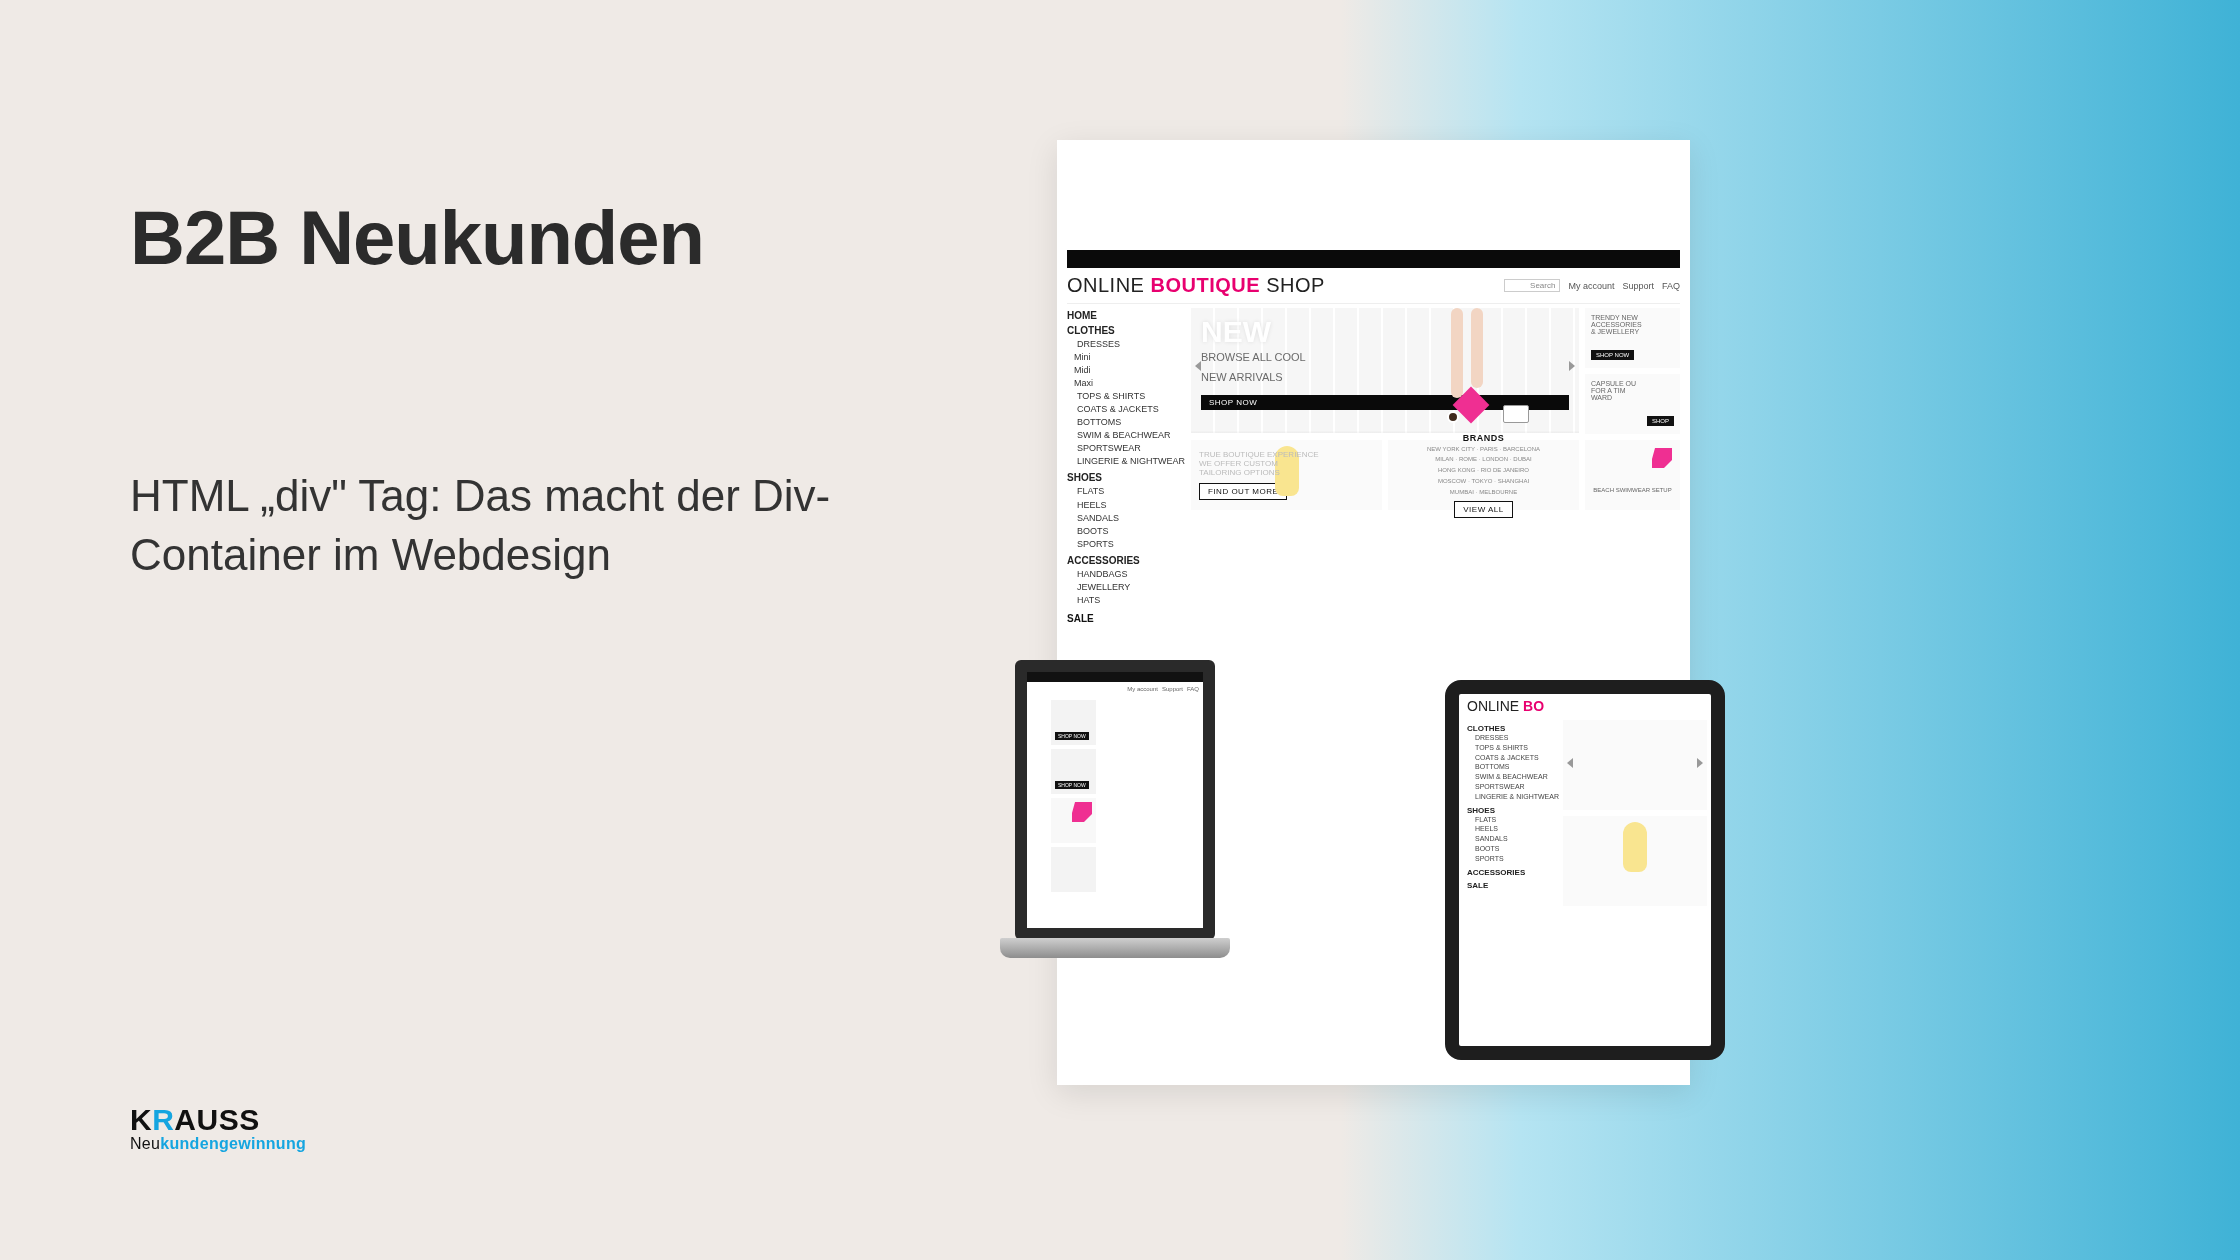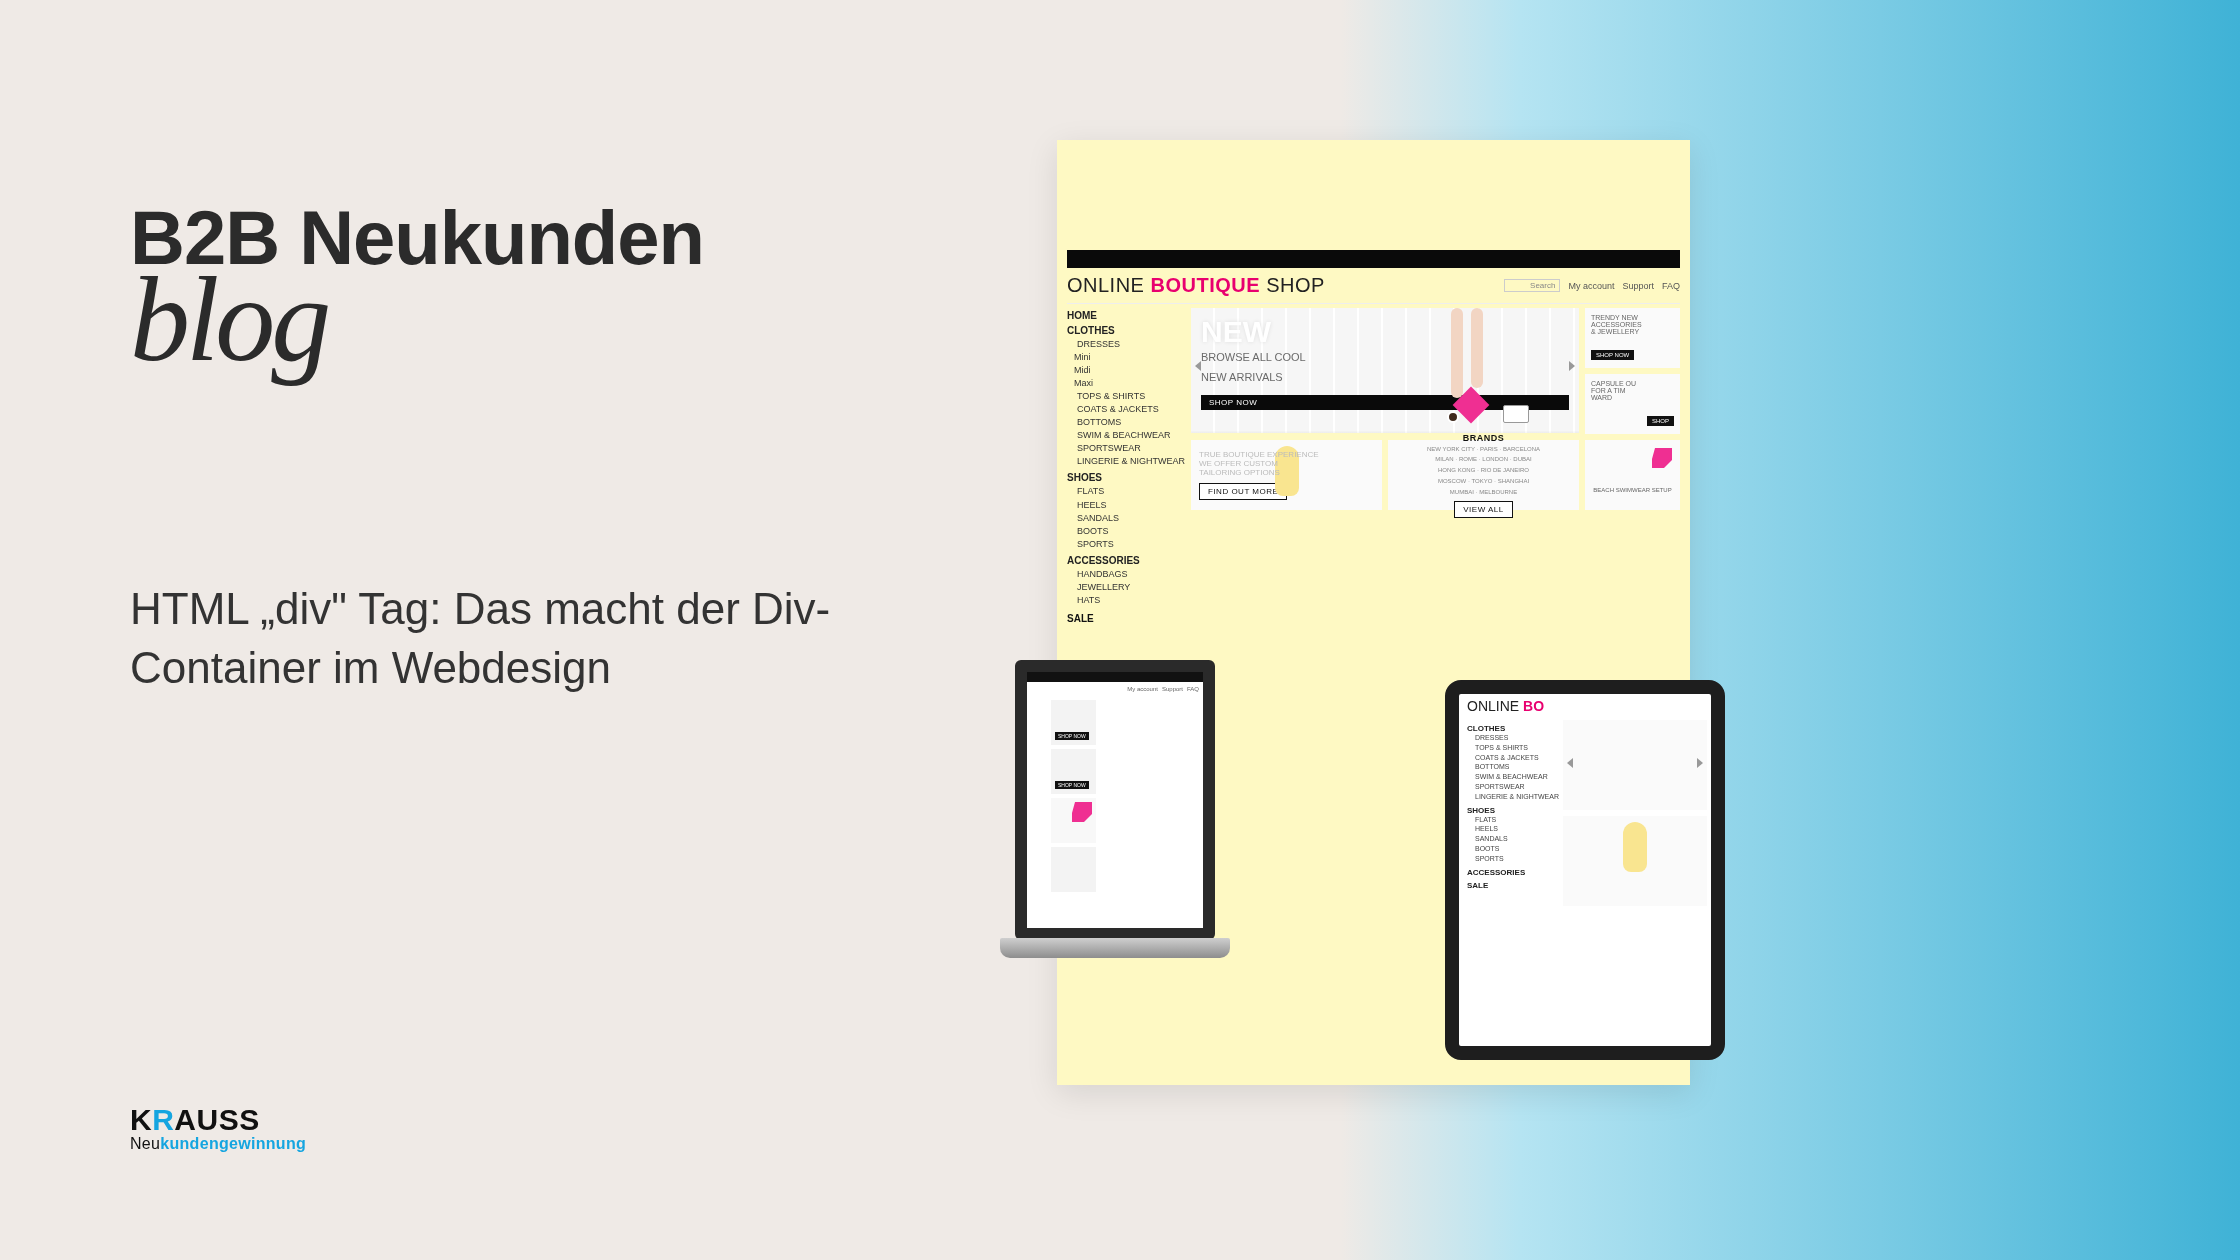--- a/index.html
+++ b/index.html
@@ -26,21 +26,21 @@
   .logo {
     position:absolute; left:130px; top:1103px; z-index:2;
     font-weight:800; font-size:30px; color:#111; letter-spacing:0.5px;
   }
   .logo .r { color:#15a5e0;}
   .logo-sub { font-size:16px; font-weight:400; color:#111; letter-spacing:0.3px; margin-top:-2px;}
   .logo-sub .accent { color:#15a5e0; font-weight:600;}
 
   .mock-wrap {
     position:absolute; left:1057px; top:140px; width:633px; height:945px;
-    background:#fef9c3; z-index:3; box-shadow:0 8px 30px rgba(0,0,0,0.10);
+    background:#ffffff; z-index:3; box-shadow:0 8px 30px rgba(0,0,0,0.10);
     padding:10px 10px;
   }
   .blackbar { background:#0a0a0a; height:18px; width:100%; margin-top:100px;}
   .store { width:100%; display:flex; flex-direction:column; font-family: Arial, sans-serif; color:#222; }
   .store .toprow { display:flex; justify-content:space-between; align-items:center; font-size:10px;
     padding:6px 0; border-bottom:1px solid #eee;}
   .store .brand { font-size:20px; color:#222; letter-spacing:0.5px;}
   .store .brand .bq { color:#e8006f; font-weight:700;}
   .store .tiny { text-align:right; font-size:9px; color:#555; display:flex; gap:8px; align-items:center;}
   .search-box { font-size:8px; border:1px solid #ccc; padding:1px 4px; width:56px; color:#888;}
@@ -127,21 +127,20 @@
   }
   .monitor-stand .shadow { width:340px; height:14px; background:radial-gradient(ellipse at center, rgba(0,0,0,.30), rgba(0,0,0,0) 70%); margin:-6px auto 0;}
 </style>
 </head>
 <body>
 
 <div class="gradient"></div>
 
 <div class="left">
   <div class="big-title">B2B Neukunden</div>
-  <div class="blog-word">blog</div>
   <div class="subtitle">HTML „div" Tag: Das macht der Div-Container im Webdesign</div>
 </div>
 
 <div class="logo">
   <span>K</span><span class="r">R</span><span>AUSS</span>
   <div class="logo-sub">
     <span>Neu</span><span class="accent">kundengewinnung</span>
   </div>
 </div>
 

